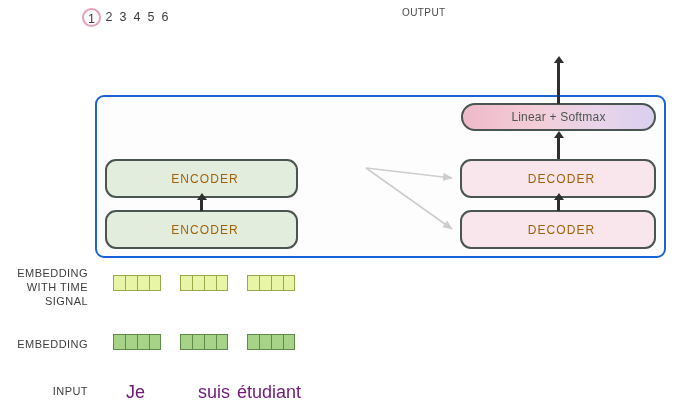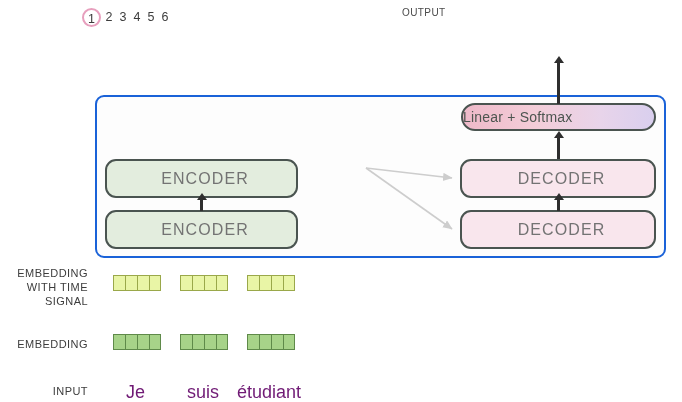--- a/index.html
+++ b/index.html
@@ -75,23 +75,23 @@
 
   
   .stack-box {
     position: absolute;
     border: 2px solid #4a5450;
     border-radius: 11px;
     box-sizing: border-box;
     display: flex;
     align-items: center;
     justify-content: center;
-    font-size: 16px;
+    font-size: 12px;
     letter-spacing: 1.1px;
-    color: #737373;
+    color: #a16207;
     padding-left: 7px;
   }
   .enc {
     background: #e3edde;
     left: 105px;
     width: 193px;
     height: 39px;
   }
   .dec {
     background: #f9e6ed;
@@ -110,21 +110,22 @@
     left: 461px;
     top: 103px;
     width: 195px;
     height: 28px;
     border: 2px solid #4a5450;
     border-radius: 16px;
     box-sizing: border-box;
     background: linear-gradient(to right, #eeb9c9 0%, #f3cdd8 38%, #e8d4ea 72%, #d9cfee 100%);
     display: flex;
     align-items: center;
-    font-size: 14px;
+    justify-content: center;
+    font-size: 12px;
     color: #4d5550;
     letter-spacing: .2px;
   }
 
   
   .v-arrow {
     position: absolute;
     width: 3px;
     background: #2e2e2e;
   }
@@ -192,21 +193,21 @@
   .col3 { left: 247px; }
 
   
   .input-word {
     position: absolute;
     top: 382px;
     font-size: 18px;
     color: #701a75;
   }
   #word-0 { left: 126px; }
-  #word-1 { left: 187px; }
+  #word-1 { left: 198px; }
   #word-2 { left: 237px; }
 </style>
 </head>
 <body>
 
 <div id="stage">
 
   <div id="timestep-bar">
     <span class="step-num active">1</span>
     <span class="step-num">2</span>

